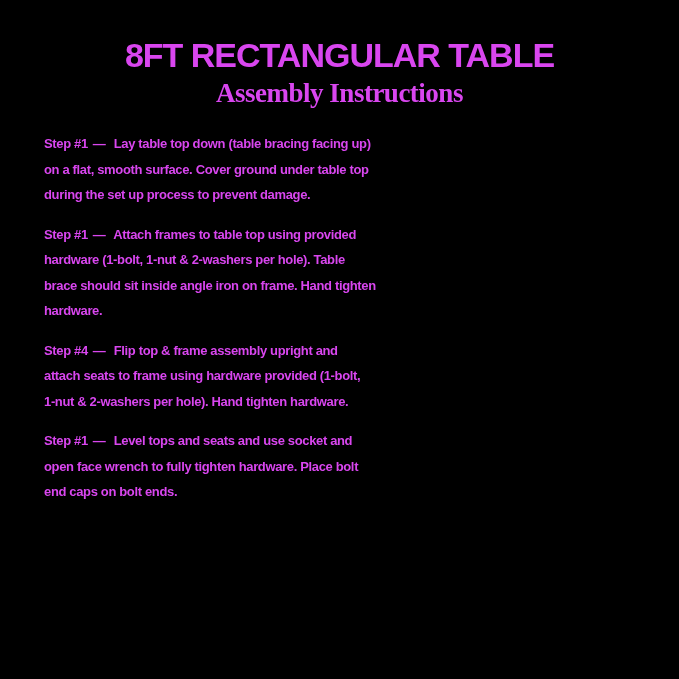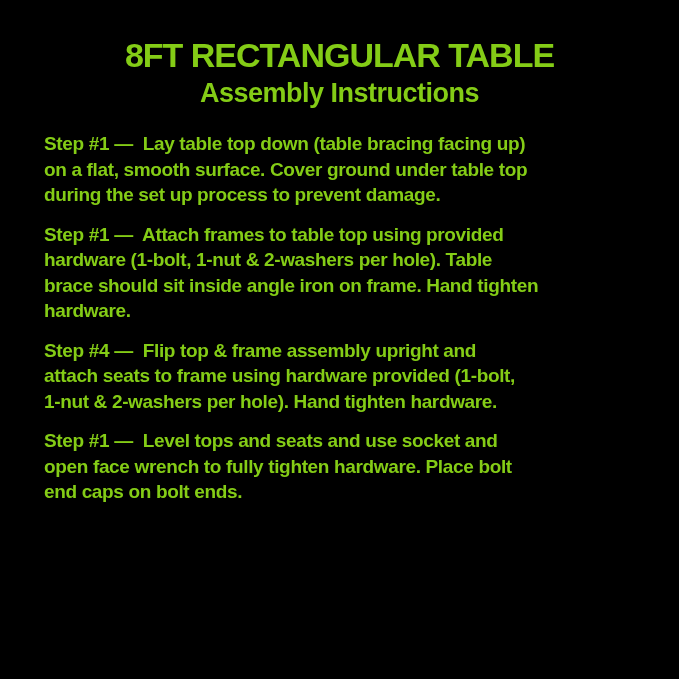--- a/index.html
+++ b/index.html
@@ -5,21 +5,21 @@
   html, body {
     margin: 0;
     padding: 0;
     background: #000000;
   }
   .page {
     position: relative;
     width: 679px;
     height: 612px;
     background: #000000;
-    color: #84cc16;
+    color: #d946ef;
     font-family: "Liberation Sans", "DejaVu Sans", sans-serif;
     font-weight: 700;
     box-sizing: border-box;
     padding: 28px 44px 0 44px;
     overflow: hidden;
   }
   .title {
     margin: 8px 0 0 0;
     text-align: center;
     font-size: 34px;
@@ -27,27 +27,28 @@
     letter-spacing: -1px;
     font-weight: 800;
   }
   .subtitle {
     margin: 2px 0 0 0;
     text-align: center;
     font-size: 27px;
     line-height: 1.2;
     letter-spacing: -0.5px;
     font-weight: 700;
+    font-family: Liberation Serif, serif;
   }
   .steps {
     margin-top: 22px;
   }
   .step {
     margin: 0 0 14px 0;
-    font-size: 19px;
+    font-size: 13px;
     line-height: 25.5px;
     letter-spacing: -0.35px;
   }
   .step-sep {
     margin: 0 5px;
   }
   .step-text {
     white-space: pre-line;
   }
 </style>

